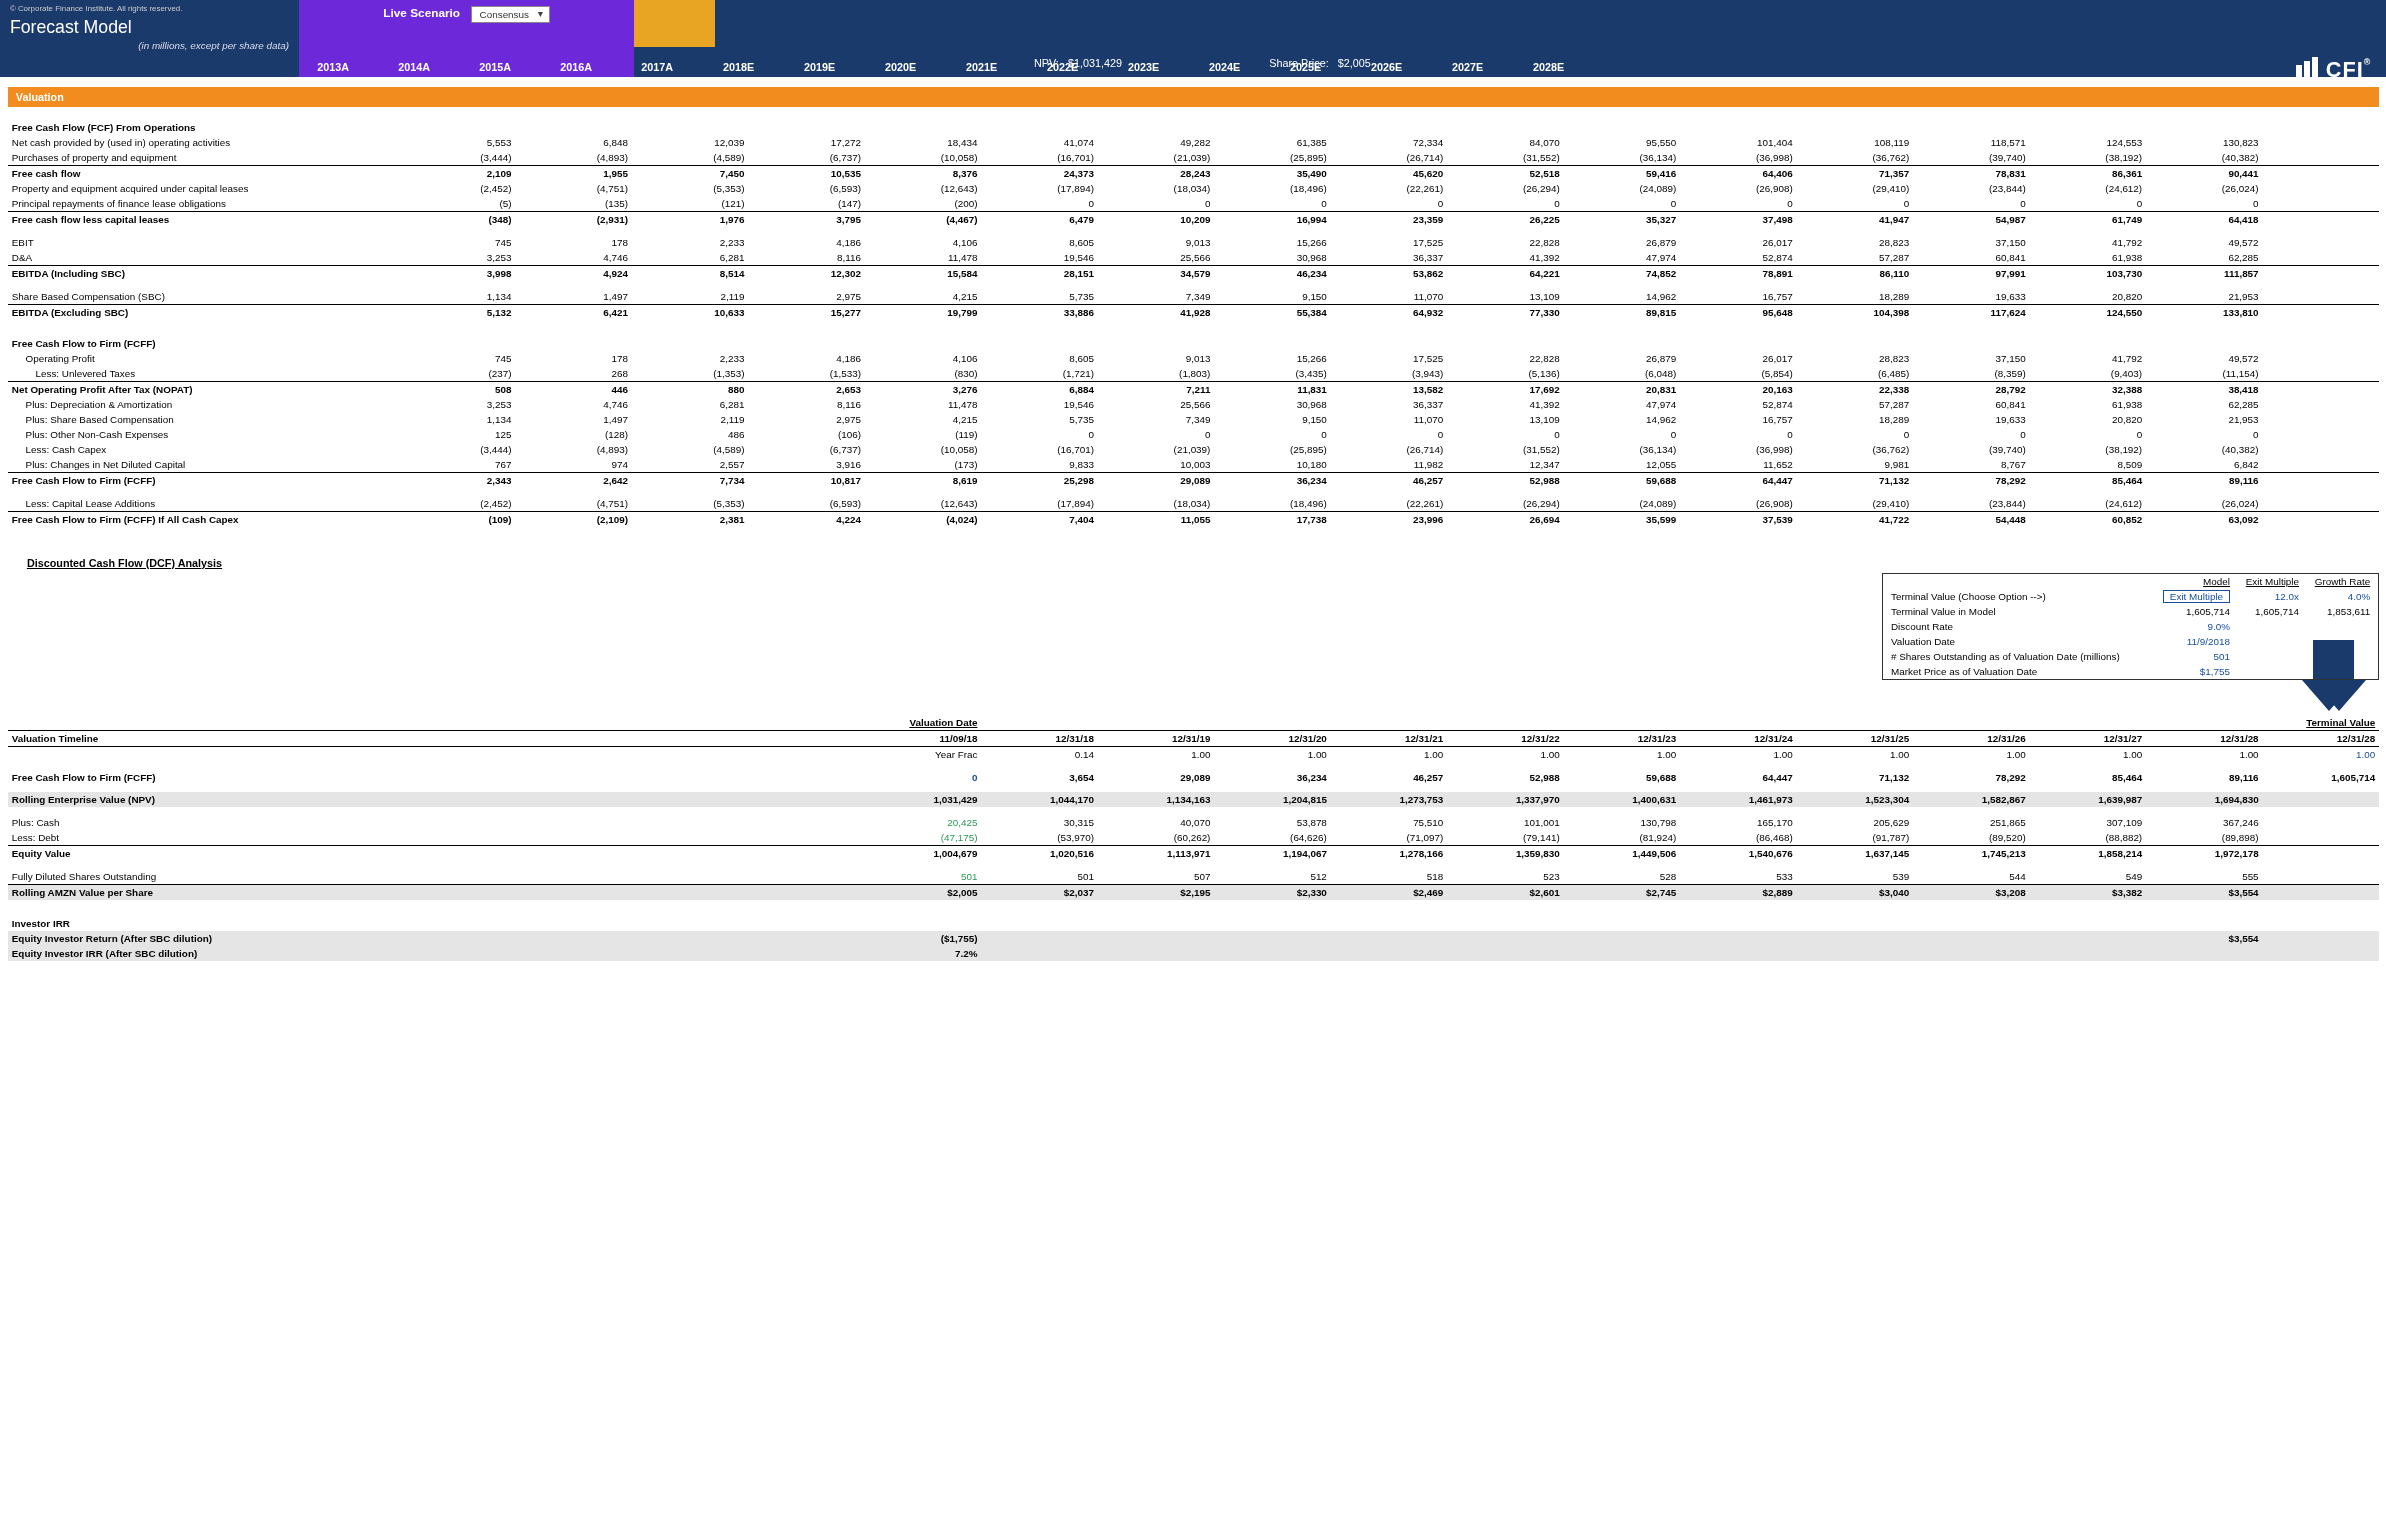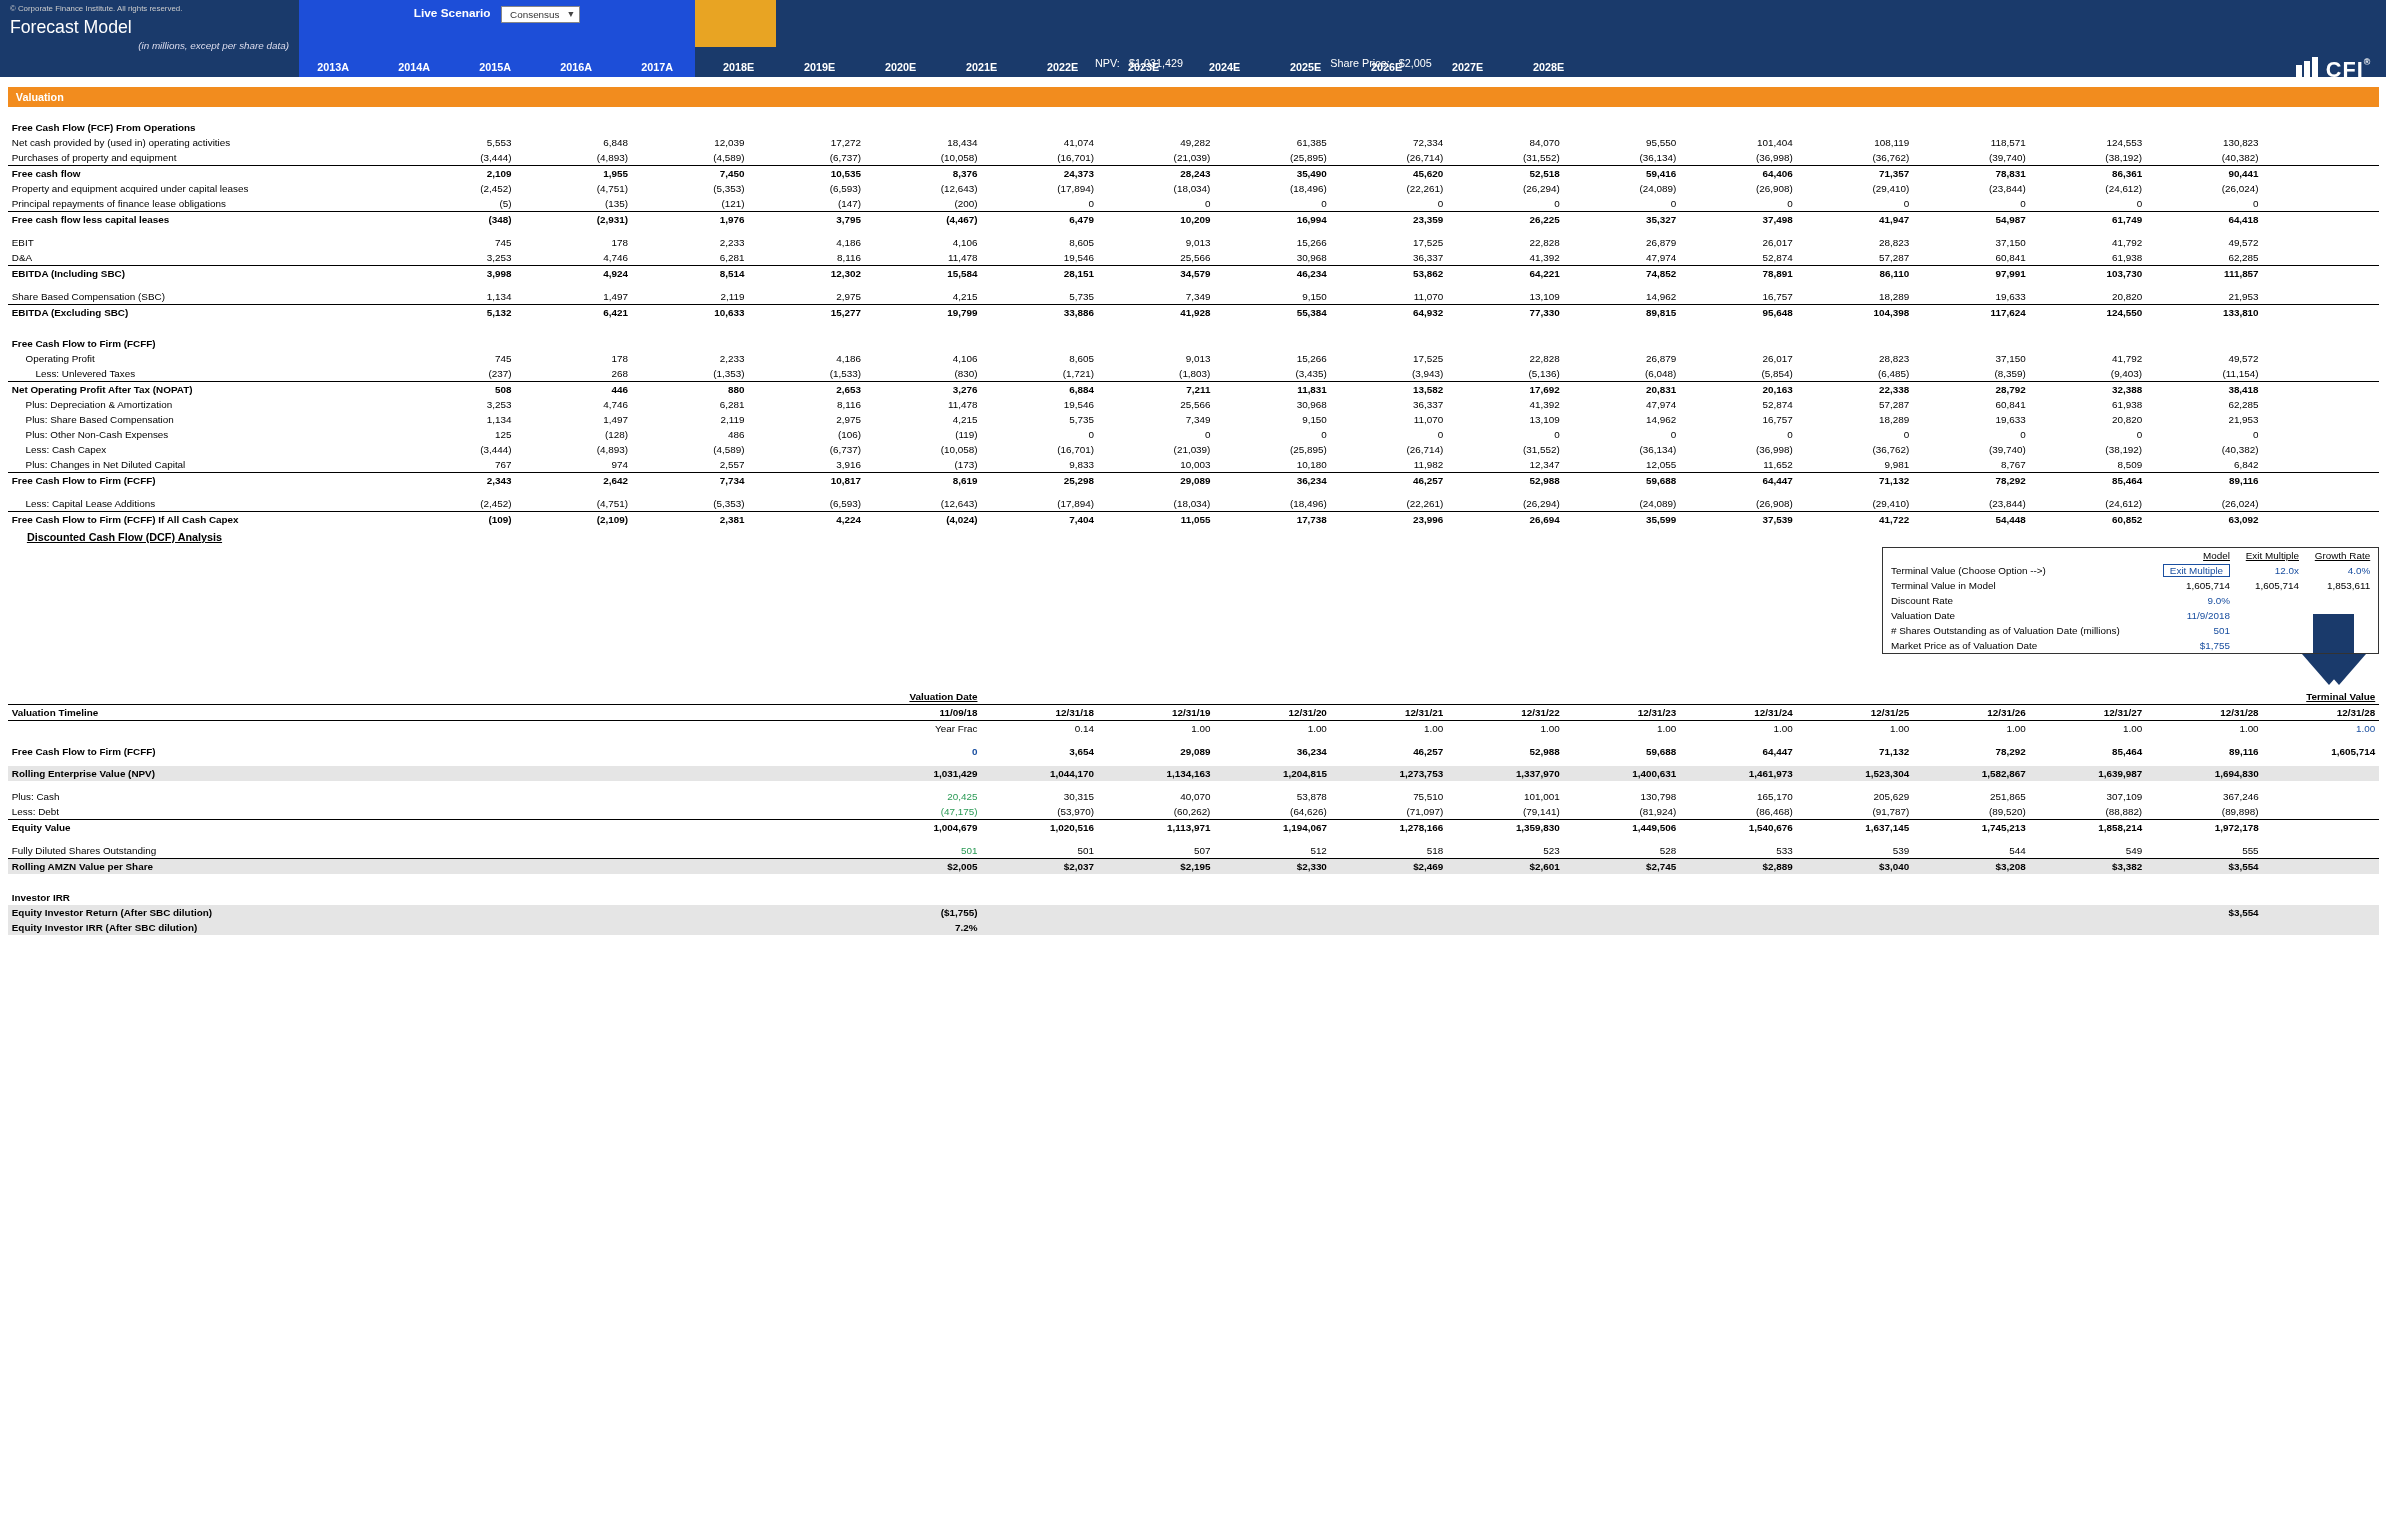--- a/index.html
+++ b/index.html
@@ -19,22 +19,22 @@
     position: relative;
   }
   .header-left {
     width: 299px;
     padding: 3.9px 9.9px;
   }
   .copyright { font-size: 7.9px; color: #ccc; }
   .model-title { font-size: 17.7px; margin-top: 3.9px; }
   .model-sub { font-size: 9.9px; font-style: italic; color: #dde; margin-top: 2px; text-align: right;}
   .live-scenario-block {
-    background: #1d4ed8;
-    width: 396px;
+    background: #6d28d9;
+    width: 335px;
     padding: 5.9px 9.9px;
     text-align: center;
     position: relative;
   }
   .live-scenario-label { font-size: 11.8px; font-weight: bold; }
   .dropdown {
     display: inline-block;
     background: #fff;
     color: #333;
     border: 1px solid #888;
@@ -675,21 +675,21 @@
           <td>37,539</td>
           <td>41,722</td>
           <td>54,448</td>
           <td>60,852</td>
           <td>63,092</td>
           <td></td>
         </tr>
       </tbody>
 </table>
 
-<div style="position:relative; margin-top:4px;padding-left:19px;">
+<div style="position:relative; margin-top:30px;padding-left:19px;">
   <div style="font-weight:bold; text-decoration:underline; font-size:10.8px;">Discounted Cash Flow (DCF) Analysis</div>
   <div style="display:flex; align-items:flex-end;flex-direction:column;">
     <div class="dcf-box">
       <table>
         <tbody>
               <tr>
           <th class="label"></th>
           <th>Model</th>
           <th>Exit Multiple</th>
           <th>Growth Rate</th>

